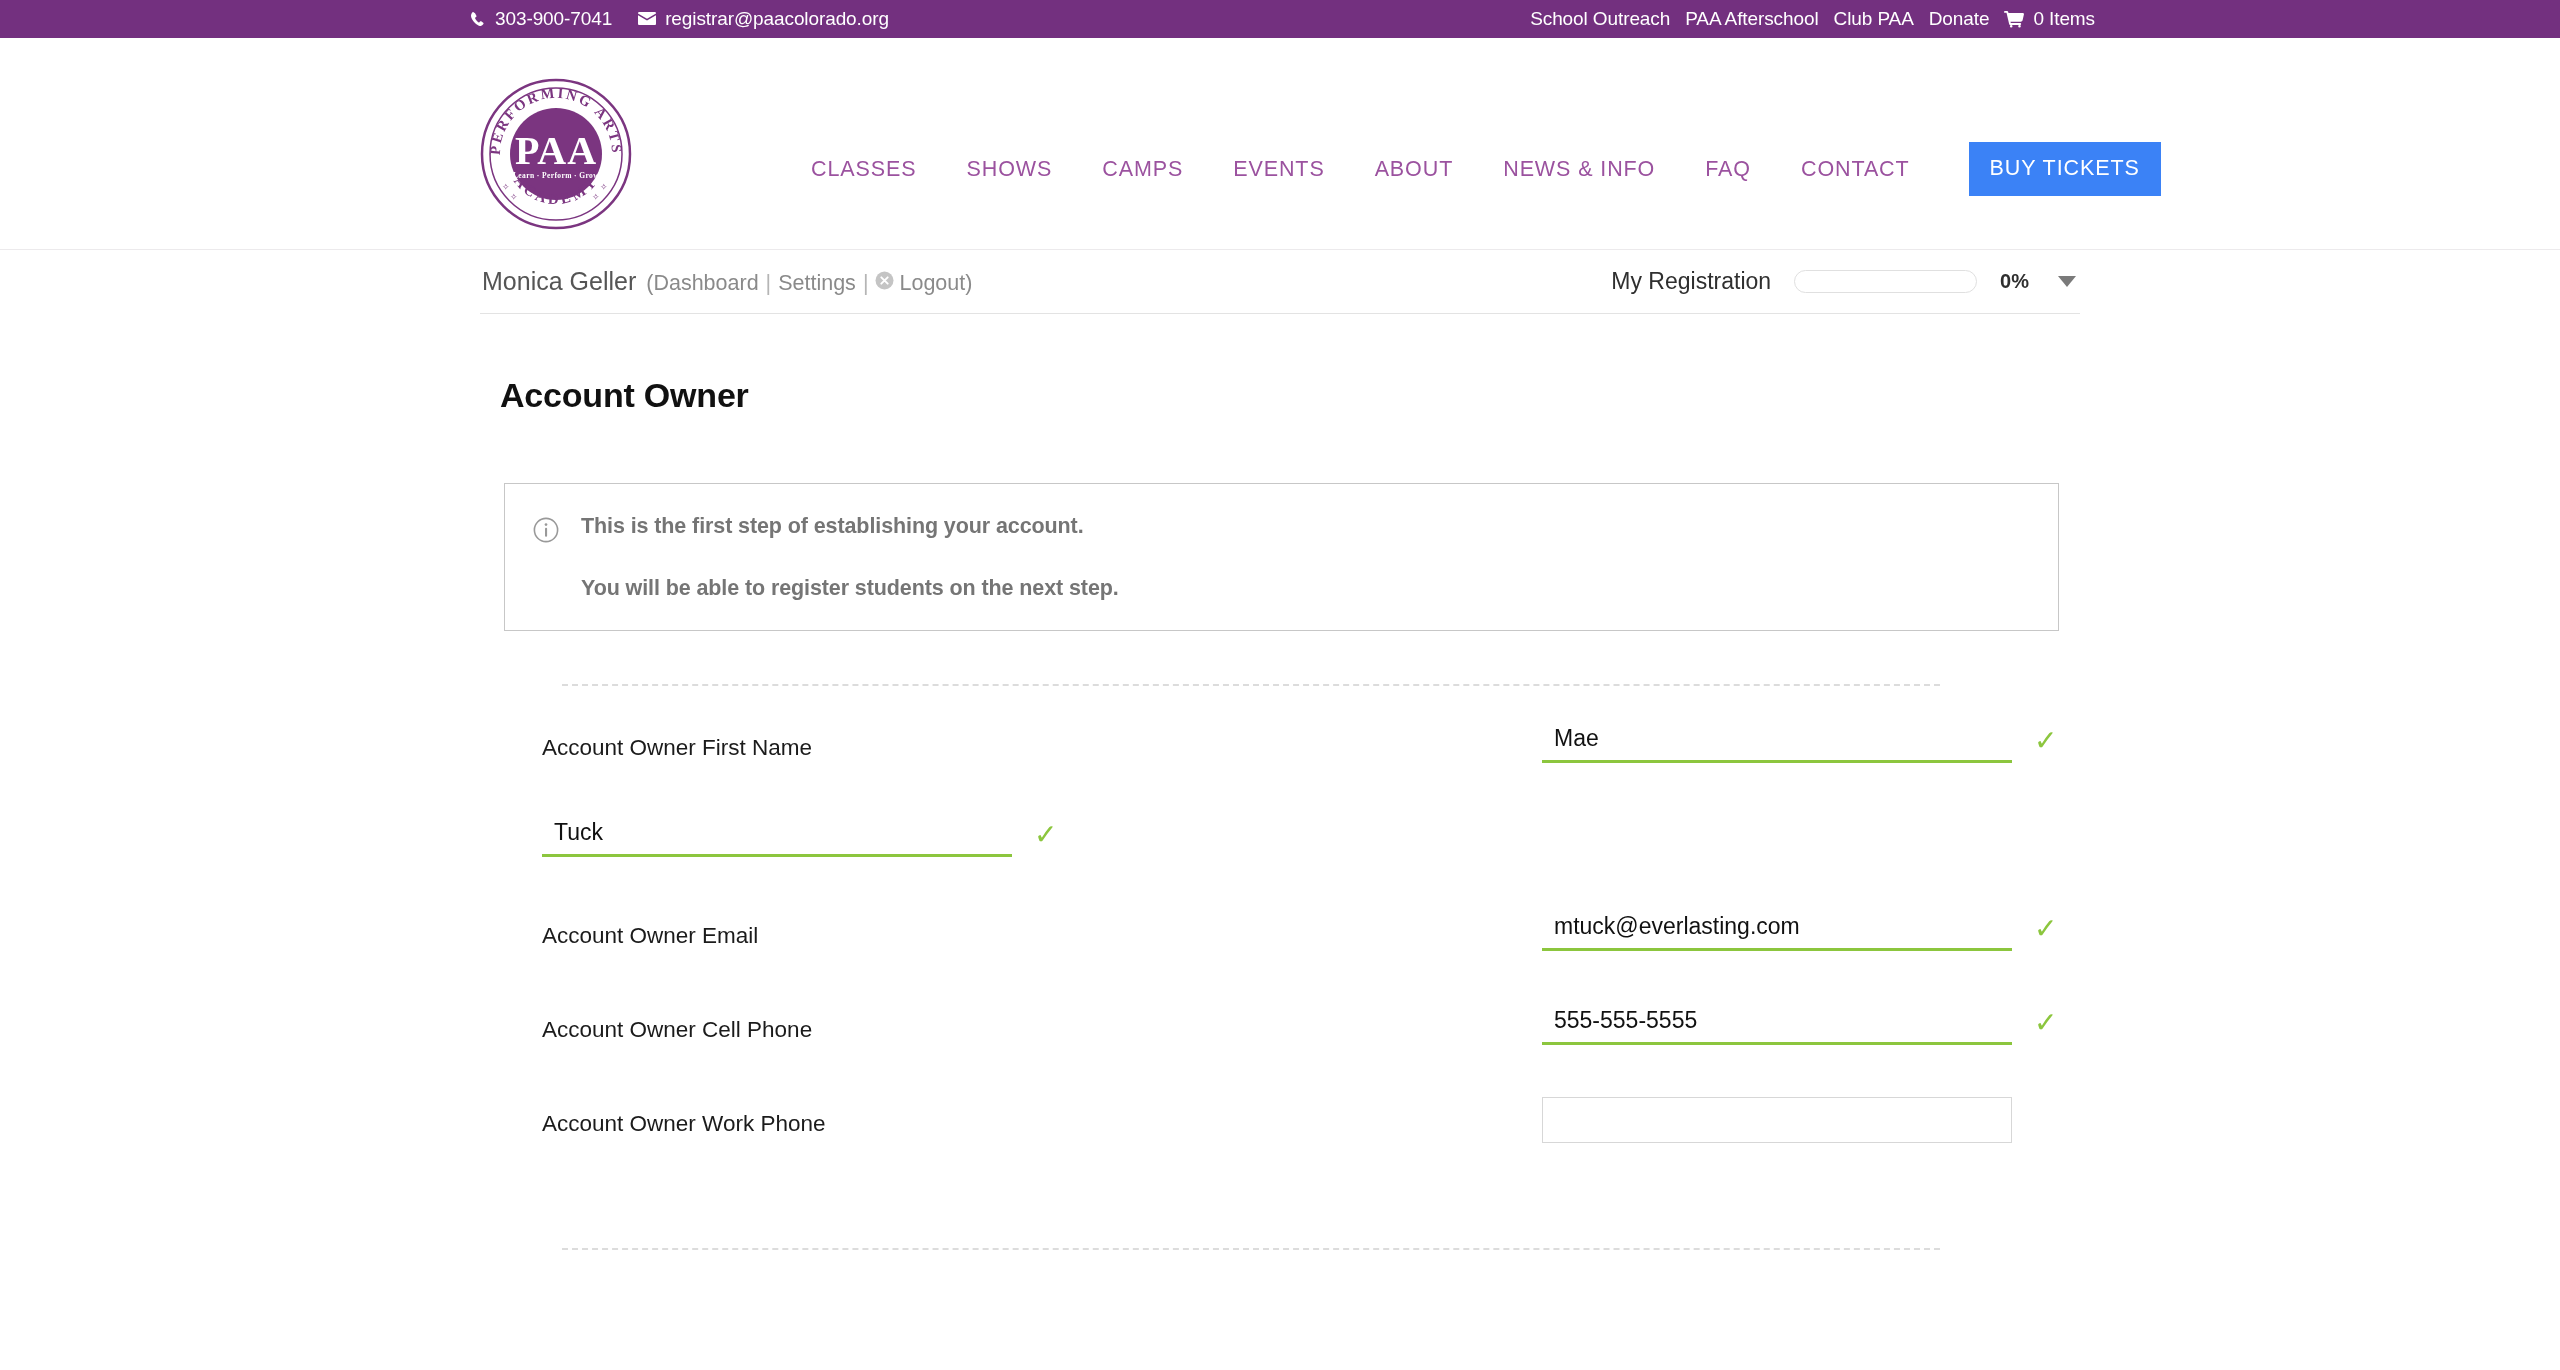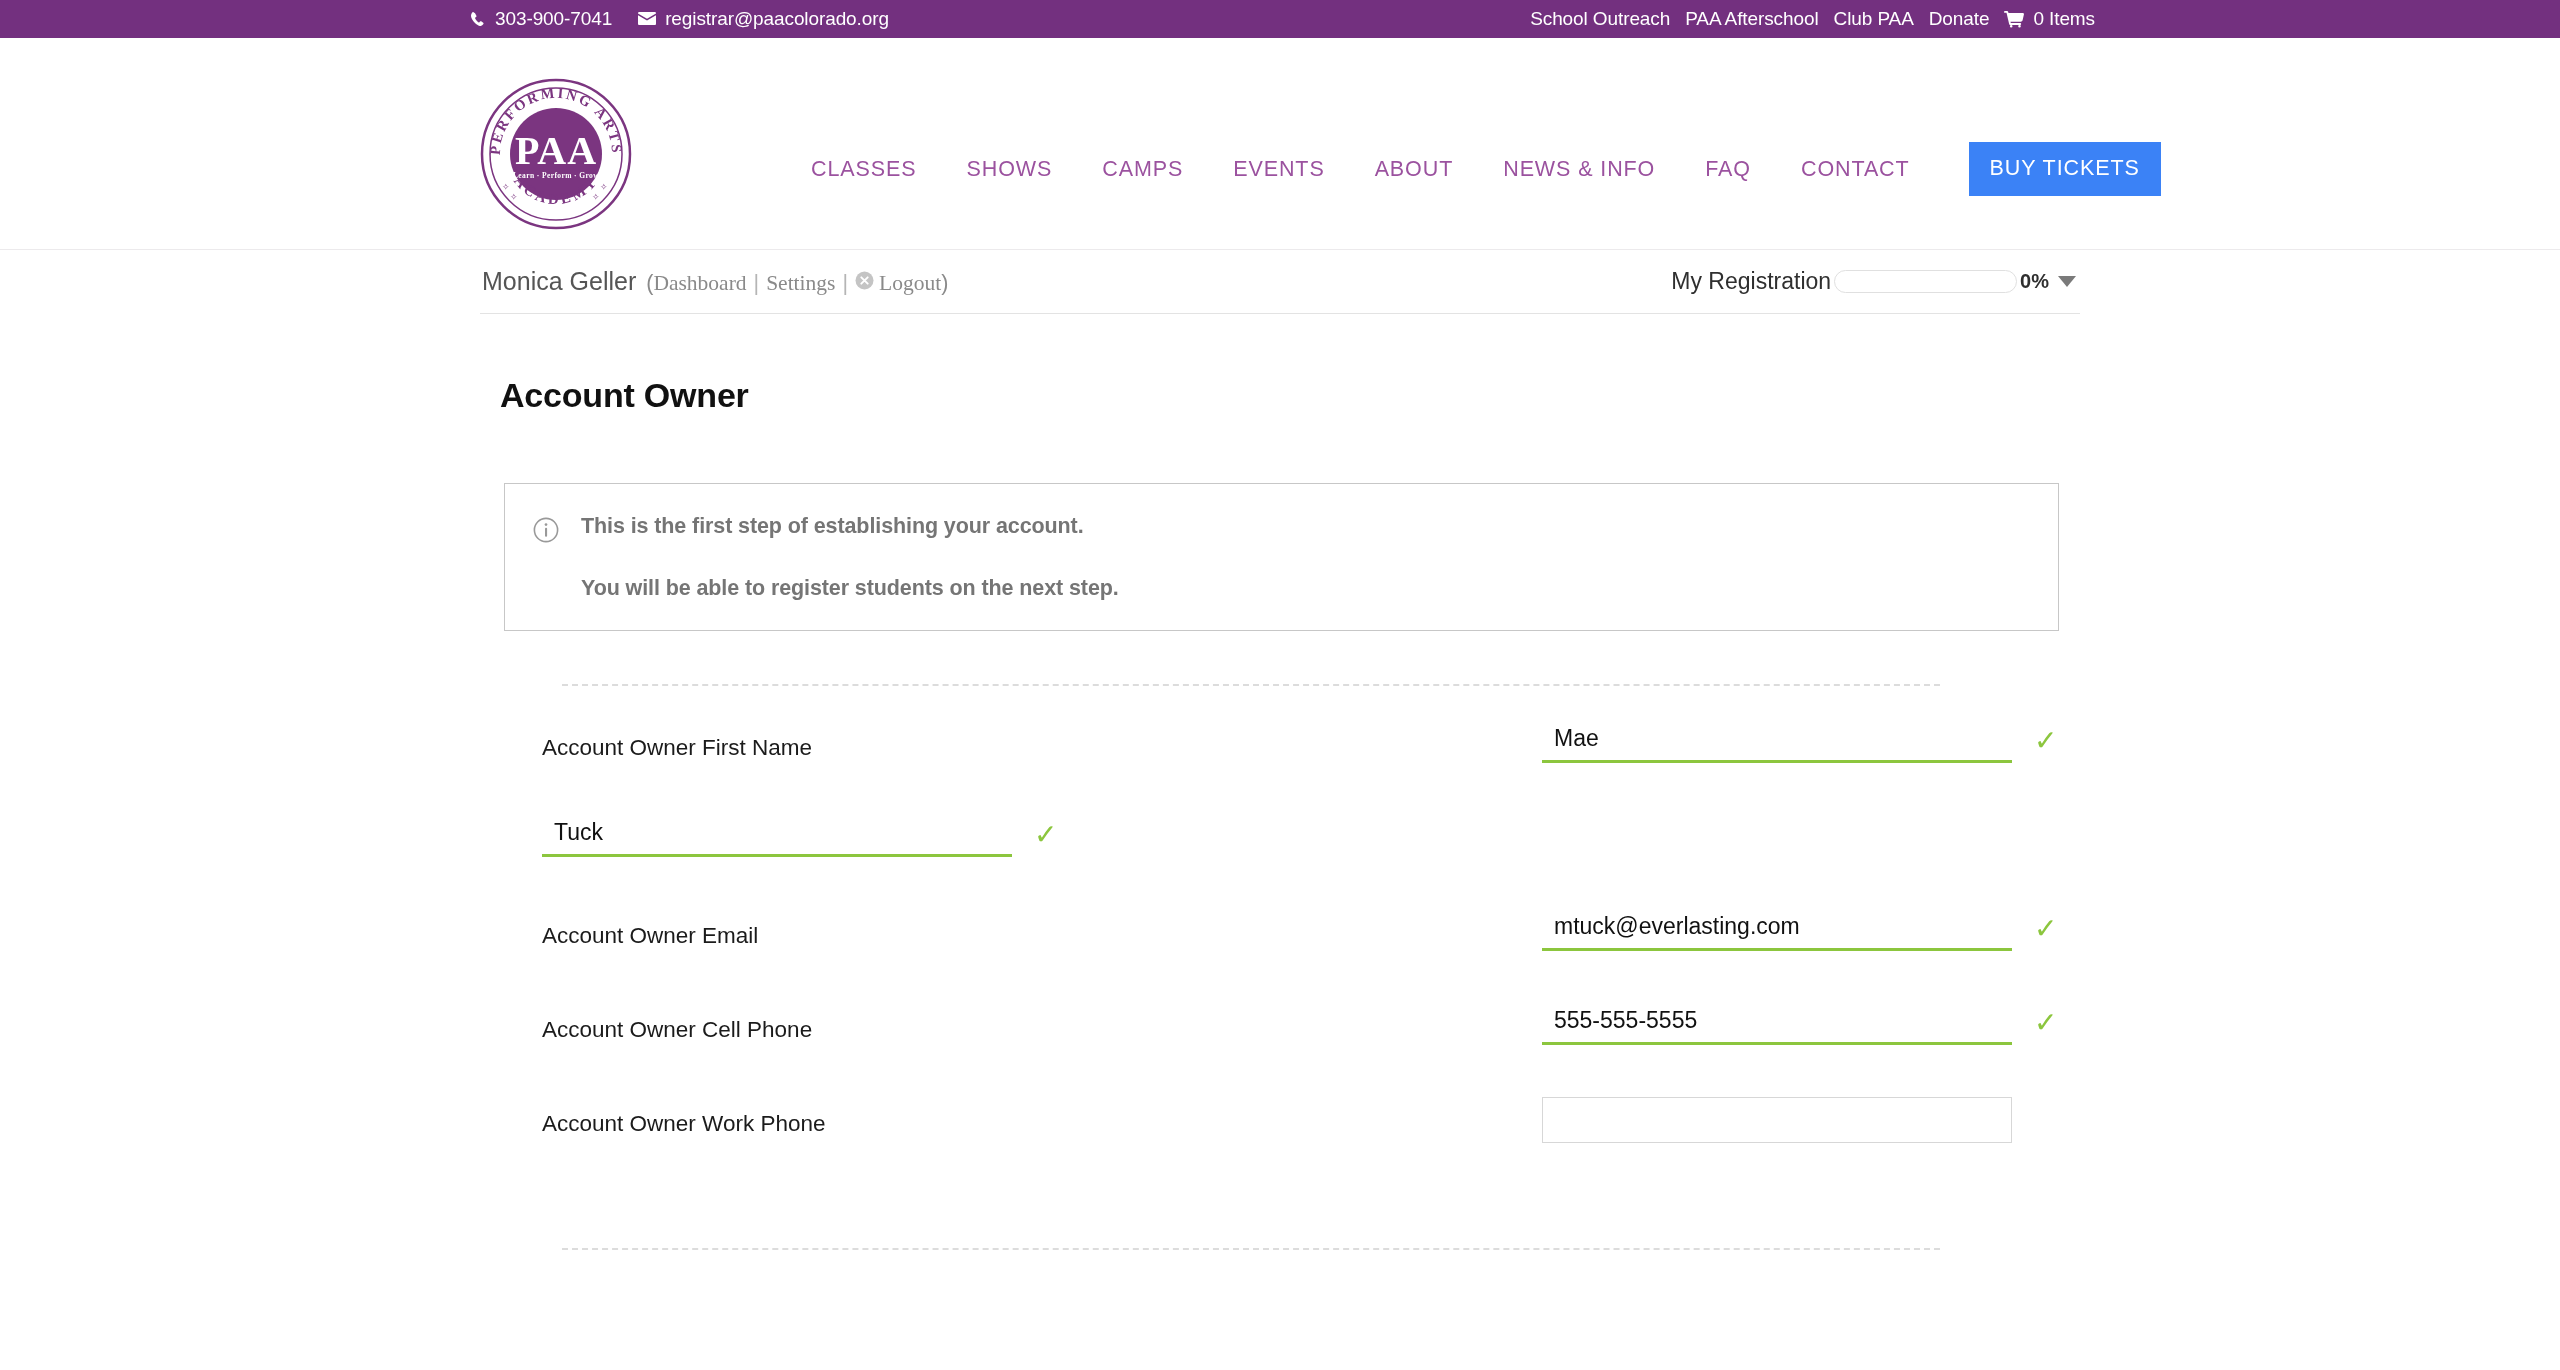--- a/index.html
+++ b/index.html
@@ -110,28 +110,28 @@
   .user-left {
     display: flex;
     align-items: baseline;
     gap: 10px;
     font-size: 25px;
     color: #636363;
     white-space: nowrap;
   }
   .user-name { color: #555555; font-size: 25px; }
   .user-links { font-size: 21.5px; color: #8a8a8a; display: inline-flex; align-items: center; gap: 0; }
-  .user-links a { color: #8a8a8a; text-decoration: none; font-family: Liberation Serif, serif; }
+  .user-links a { color: #8a8a8a; text-decoration: none; }
   .sep { color: #b5b5b5; padding: 0 7px; }
   .logout-icon { display: inline-block; vertical-align: -3px; margin-right: 5px; }
 
   .user-right {
     display: flex;
     align-items: center;
-    gap: 3px;
+    gap: 23px;
     white-space: nowrap;
   }
   .reg-label { font-size: 23px; color: #2f2f2f; }
   .progress-track {
     width: 183px;
     height: 23px;
     border: 1px solid #e0e0e0;
     border-radius: 12px;
     background: #ffffff;
     overflow: hidden;

